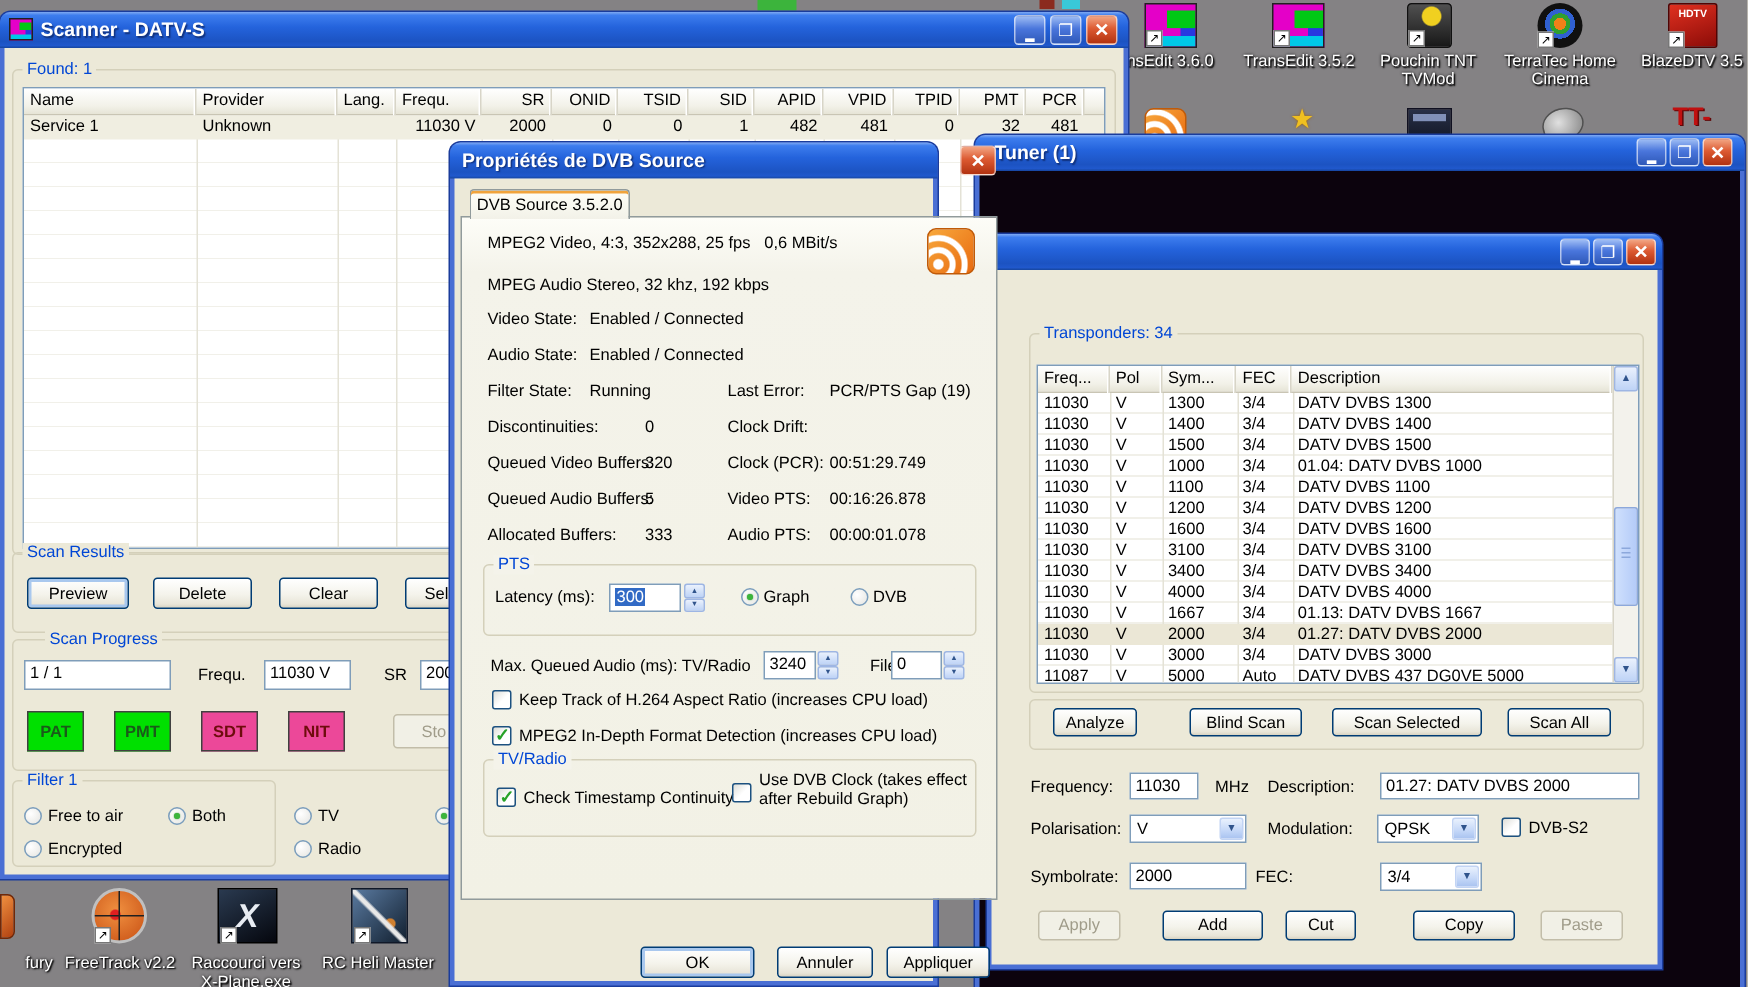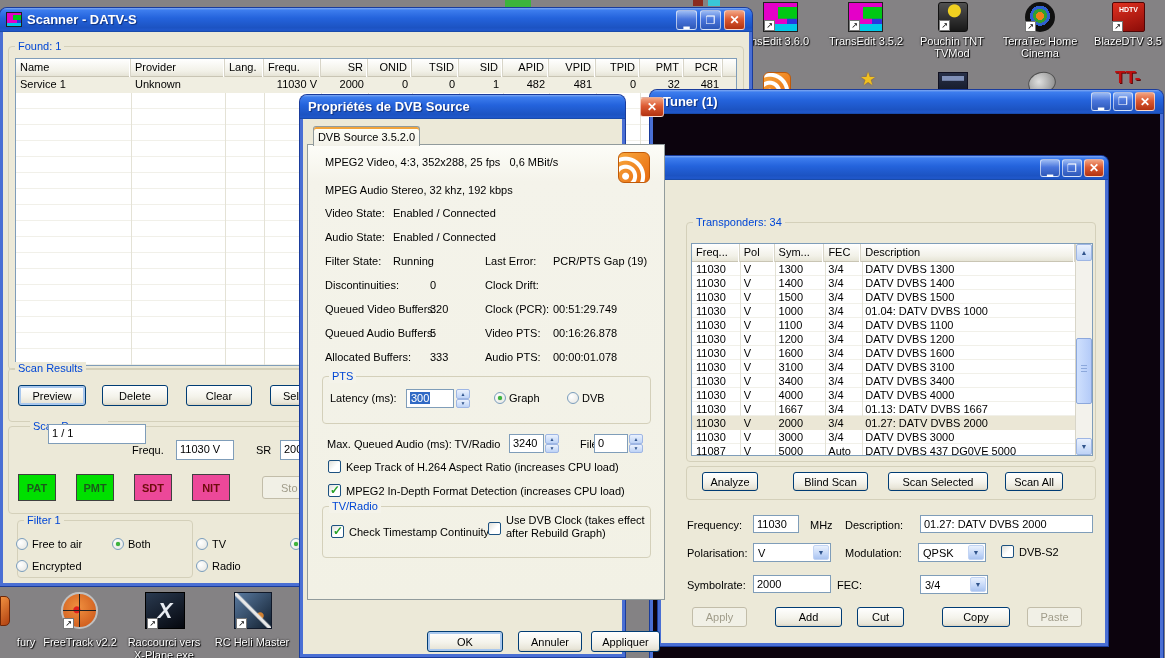--- a/index.html
+++ b/index.html
@@ -252,32 +252,32 @@
     <span class="gl" style="left:6px;top:-7px;">Scan Results</span>
   </div>
   <div class="btn def" style="left:18px;top:377px;width:68px;">Preview</div>
   <div class="btn" style="left:102px;top:377px;width:66px;">Delete</div>
   <div class="btn" style="left:186px;top:377px;width:66px;">Clear</div>
   <div class="btn clipL" style="left:270px;top:377px;width:85px;padding-left:12px;">Sele</div>
 
   <div class="grp" style="left:8px;top:418px;width:382px;height:88px;">
     <span class="gl" style="left:21px;top:-7px;">Scan Progress</span>
   </div>
-  <div class="field" style="left:16px;top:416px;width:98px;height:20px;margin-left:32px;">1 / 1</div>
+  <div class="field" style="left:16px;top:432px;width:98px;height:20px;">1 / 1</div>
   <span class="lb" style="left:132px;top:436px;">Frequ.</span>
   <div class="field" style="left:176px;top:432px;width:58px;height:20px;">11030 V</div>
   <span class="lb" style="left:256px;top:436px;">SR</span>
   <div class="field" style="left:280px;top:432px;width:48px;height:20px;">200</div>
   <div class="ind green" style="left:18px;top:466px;">PAT</div>
   <div class="ind green" style="left:76px;top:466px;">PMT</div>
   <div class="ind red" style="left:134px;top:466px;">SDT</div>
   <div class="ind red" style="left:192px;top:466px;">NIT</div>
   <div class="btn dis clipL" style="left:262px;top:468px;width:85px;height:23px;padding-left:18px;">Sto</div>
 
-  <div class="grp" style="left:17px;top:512px;width:176px;height:58px;text-align:right;">
+  <div class="grp" style="left:8px;top:512px;width:176px;height:58px;text-align:right;">
     <span class="gl" style="left:6px;top:-7px;">Filter 1</span>
   </div>
   <span class="rad" style="left:16px;top:530px;"></span>
   <span class="lb" style="left:32px;top:530px;">Free to air</span>
   <span class="rad" style="left:16px;top:552px;"></span>
   <span class="lb" style="left:32px;top:552px;">Encrypted</span>
   <span class="rad on" style="left:112px;top:530px;"></span>
   <span class="lb" style="left:128px;top:530px;">Both</span>
 
   <span class="rad" style="left:196px;top:530px;"></span>
@@ -436,21 +436,21 @@
       <div class="sbtn up" style="top:0;"></div>
       <div class="sthumb" style="top:94px;height:66px;"></div>
       <div class="sbtn dn" style="bottom:0;"></div>
     </div>
   </div>
 
   <div class="grp" style="left:28px;top:310px;width:410px;height:34px;"></div>
   <div class="btn" style="left:44px;top:316px;width:56px;height:19px;">Analyze</div>
   <div class="btn" style="left:135px;top:316px;width:75px;height:19px;">Blind Scan</div>
   <div class="btn" style="left:230px;top:316px;width:100px;height:19px;">Scan Selected</div>
-  <div class="btn" style="left:347px;top:316px;width:58px;height:19px;">Scan All</div>
+  <div class="btn" style="left:347px;top:316px;width:69px;height:19px;">Scan All</div>
 
   <span class="lb" style="left:29px;top:363px;">Frequency:</span>
   <div class="field" style="left:95px;top:359px;width:46px;height:18px;">11030</div>
   <span class="lb" style="left:152px;top:363px;">MHz</span>
   <span class="lb" style="left:187px;top:363px;">Description:</span>
   <div class="field" style="left:262px;top:359px;width:173px;height:18px;">01.27: DATV DVBS 2000</div>
 
   <span class="lb" style="left:29px;top:391px;">Polarisation:</span>
   <div class="combo" style="left:95px;top:387px;width:78px;height:19px;">
     <span>V</span>

